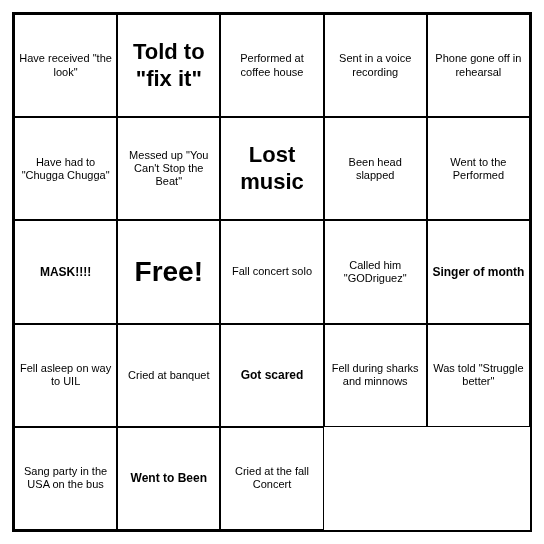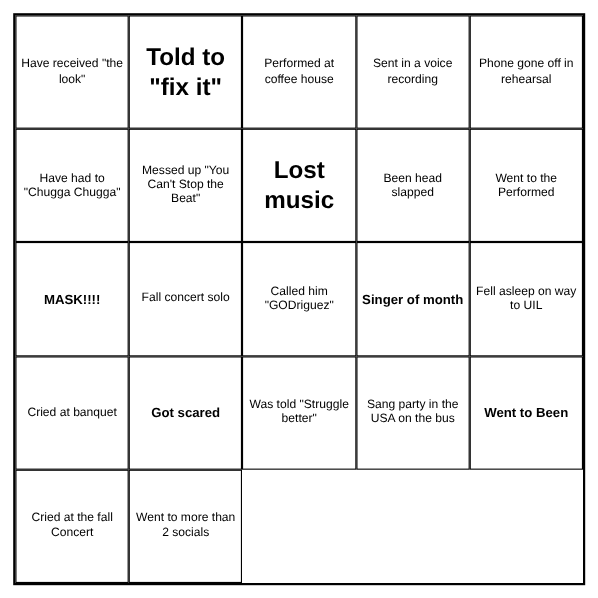--- a/index.html
+++ b/index.html
@@ -53,24 +53,25 @@
     <div class="cell large-text">Told to "fix it"</div>
     <div class="cell">Performed at coffee house</div>
     <div class="cell">Sent in a voice recording</div>
     <div class="cell">Phone gone off in rehearsal</div>
     <div class="cell">Have had to "Chugga Chugga"</div>
     <div class="cell">Messed up "You Can't Stop the Beat"</div>
     <div class="cell large-text">Lost music</div>
     <div class="cell">Been head slapped</div>
     <div class="cell">Went to the Performed</div>
     <div class="cell medium-text">MASK!!!!</div>
+    <div class="cell free">Free!</div>
     <div class="cell">Fall concert solo</div>
     <div class="cell">Called him "GODriguez"</div>
     <div class="cell medium-text">Singer of month</div>
     <div class="cell">Fell asleep on way to UIL</div>
     <div class="cell">Cried at banquet</div>
     <div class="cell medium-text">Got scared</div>
+    <div class="cell">Fell during sharks and minnows</div>
     <div class="cell">Was told "Struggle better"</div>
     <div class="cell">Sang party in the USA on the bus</div>
     <div class="cell medium-text">Went to Been</div>
     <div class="cell">Cried at the fall Concert</div>
-    <div class="cell">Went to more than 2 socials</div>
   </div>
 
 </body></html>

